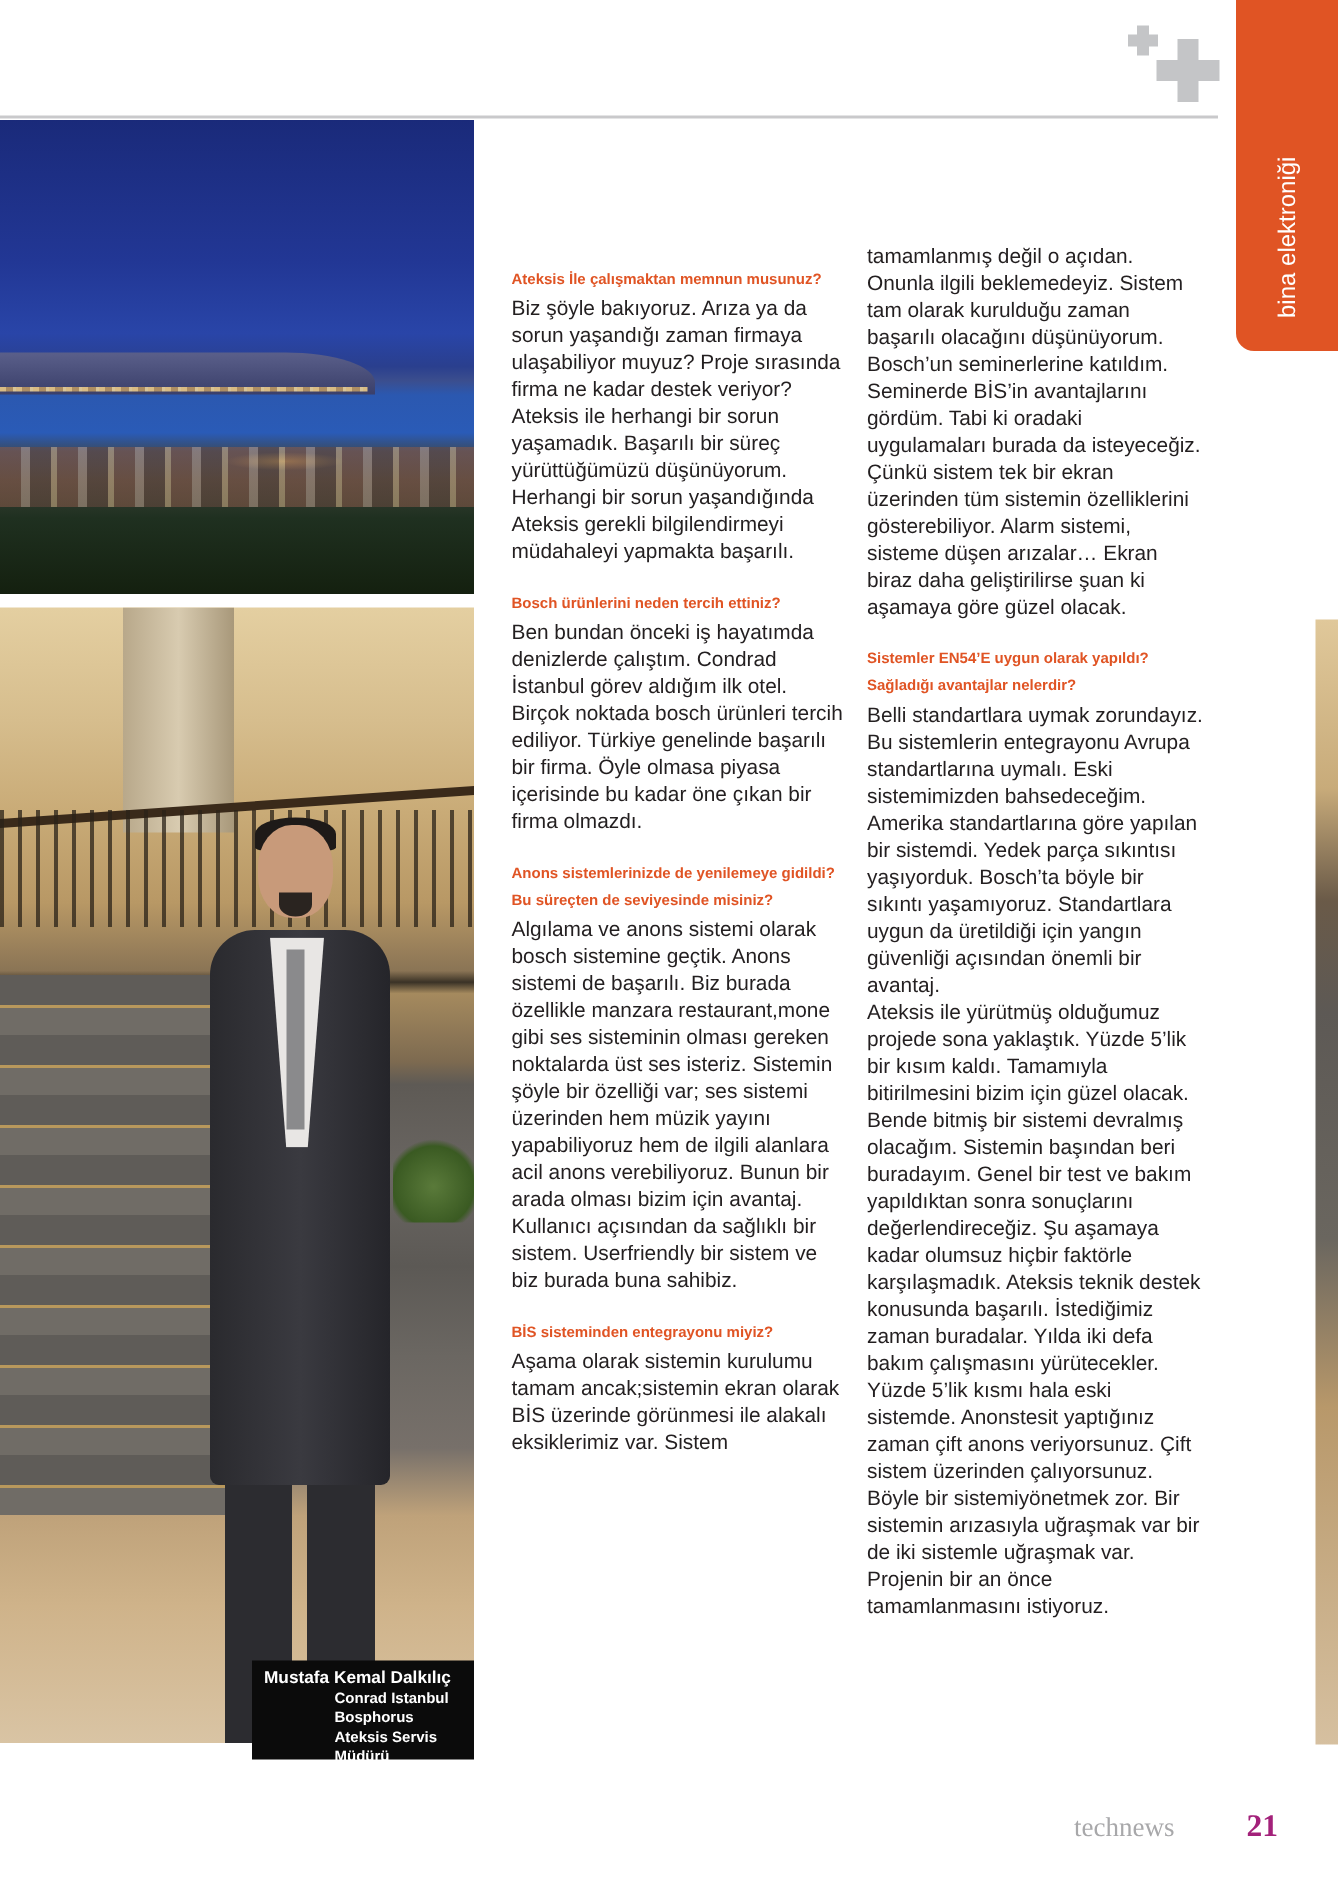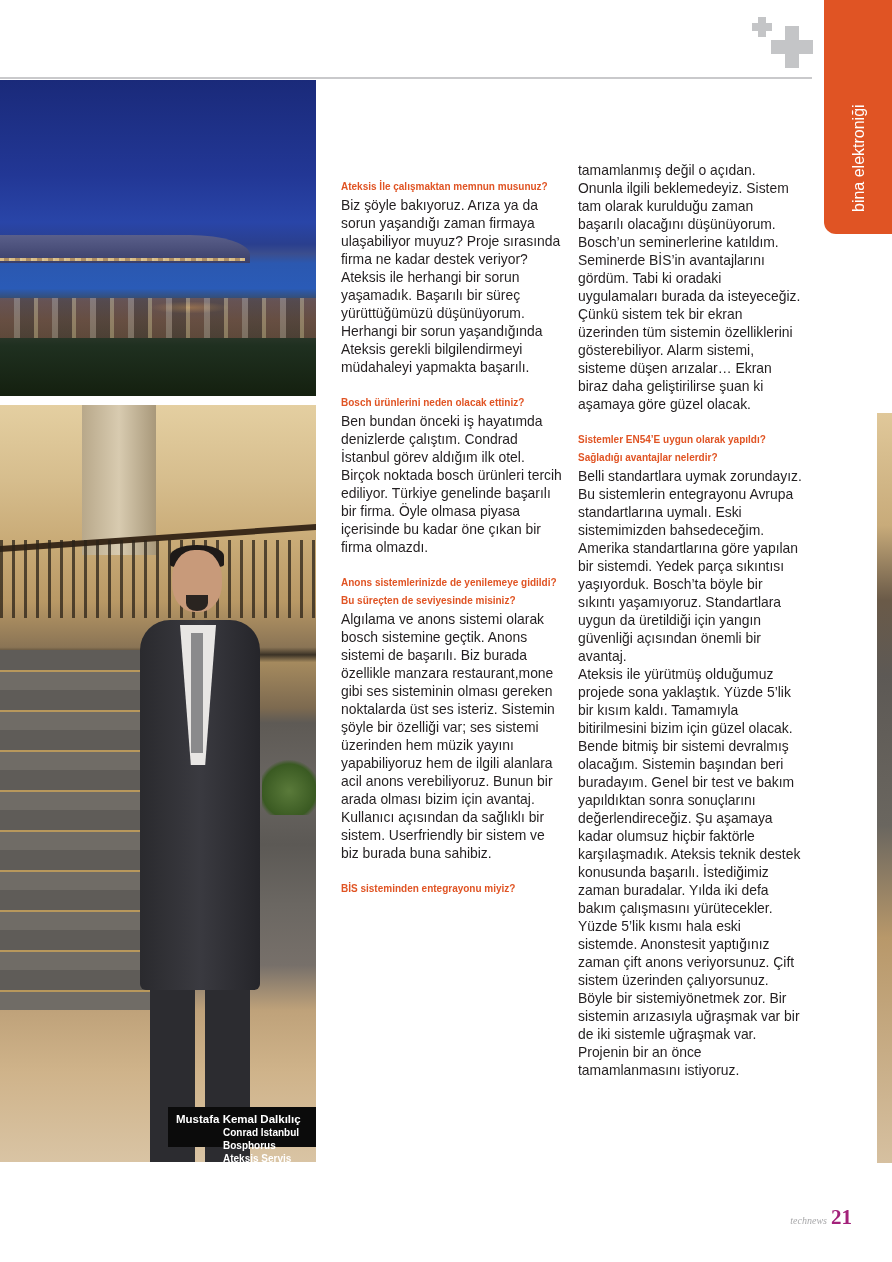--- a/index.html
+++ b/index.html
@@ -47,21 +47,21 @@
   .photo-lobby .man-shirt { position:absolute; left:180px; top:220px; width:36px; height:140px; background:#e8e6e4;
       clip-path:polygon(0 0,100% 0,70% 100%,30% 100%); }
   .photo-lobby .man-tie { position:absolute; left:191px; top:228px; width:12px; height:120px; background:#8a8a8c; }
   .photo-lobby .man-head { position:absolute; left:172px; top:145px; width:50px; height:62px; background:#c89a7a; border-radius:45% 45% 45% 45%; }
   .photo-lobby .man-hair { position:absolute; left:170px; top:140px; width:54px; height:22px; background:#1e1a18; border-radius:50% 50% 10% 10%; }
   .photo-lobby .man-beard { position:absolute; left:186px; top:190px; width:22px; height:16px; background:#2a2420; border-radius:0 0 50% 50%; }
   .photo-lobby .man-legs { position:absolute; left:150px; top:585px; width:100px; height:180px;
       background:linear-gradient(90deg,#2c2c30 0 45%, transparent 45% 55%, #2c2c30 55%); }
   .photo-lobby .plant { position:absolute; left:262px; top:350px; width:54px; height:60px; background:radial-gradient(circle at 50% 60%,#5a7a3a,#3a5a22 60%,transparent 70%); }
 
-  .caption { position:absolute; left:168px; top:1107px; width:148px; height:40px; background:#0b0b0b; color:#ffffff;
+  .caption { position:absolute; left:168px; top:1107px; width:148px; height:66px; background:#0b0b0b; color:#ffffff;
              padding:6px 0 0 8px; box-sizing:border-box; font-weight:bold; line-height:13px; }
   .caption .name { font-size:11.5px; display:block; }
   .caption .line { font-size:10px; display:block;padding-left:47px; }
 
   .right-strip { position:absolute; left:877px; top:413px; width:15px; height:750px;
       background:linear-gradient(180deg,#e0c89a 0%,#c8ab7a 15%,#6a5a48 25%,#5d5955 35%,#6a665f 55%,#b8986a 70%,#d6c0a0 100%); }
 
   
   .col { position:absolute; top:160px; width:224px; font-size:13.9px; line-height:18px; }
   .col-1 { left:341px; }
@@ -110,32 +110,33 @@
   <span class="name">Mustafa Kemal Dalkılıç</span>
   <span class="line">Conrad Istanbul Bosphorus</span>
   <span class="line">Ateksis Servis Müdürü</span>
 </div>
 
 <div class="right-strip"></div>
 
 <div class="col col-1">
   <p class="q">Ateksis İle çalışmaktan memnun musunuz?</p>
   <p class="para">Biz şöyle bakıyoruz. Arıza ya da sorun yaşandığı zaman firmaya ulaşabiliyor muyuz? Proje sırasında firma ne kadar destek veriyor? Ateksis ile herhangi bir sorun yaşamadık.  Başarılı bir süreç yürüttüğümüzü düşünüyorum. Herhangi bir sorun yaşandığında Ateksis gerekli bilgilendirmeyi müdahaleyi yapmakta başarılı.</p>
-  <p class="q">Bosch ürünlerini neden olacak ettiniz?</p>
+  <p class="q">Bosch ürünlerini neden tercih ettiniz?</p>
   <p class="para">Ben bundan önceki iş hayatımda denizlerde çalıştım. Condrad İstanbul görev aldığım ilk otel. Birçok noktada bosch ürünleri tercih ediliyor. Türkiye genelinde başarılı bir firma. Öyle olmasa piyasa içerisinde bu kadar öne çıkan bir firma olmazdı.</p>
   <p class="q">Anons sistemlerinizde de yenilemeye gidildi? Bu süreçten de seviyesinde misiniz?</p>
   <p class="para">Algılama ve anons sistemi olarak bosch sistemine geçtik. Anons sistemi de başarılı. Biz burada özellikle manzara restaurant,mone gibi ses sisteminin olması gereken noktalarda üst ses isteriz. Sistemin şöyle bir özelliği var; ses sistemi üzerinden hem müzik yayını yapabiliyoruz hem de ilgili alanlara acil anons verebiliyoruz. Bunun bir arada olması bizim için avantaj. Kullanıcı açısından da sağlıklı bir sistem. Userfriendly bir sistem ve biz burada buna sahibiz.</p>
   <p class="q">BİS sisteminden entegrayonu miyiz?</p>
+  <p class="para">Aşama olarak sistemin kurulumu tamam ancak;sistemin ekran olarak BİS üzerinde görünmesi ile alakalı eksiklerimiz var. Sistem</p>
 </div>
 
 <div class="col col-2">
   <p class="para">tamamlanmış değil o açıdan. Onunla ilgili beklemedeyiz. Sistem tam olarak kurulduğu zaman başarılı olacağını düşünüyorum. Bosch’un seminerlerine katıldım. Seminerde BİS’in avantajlarını gördüm. Tabi ki oradaki uygulamaları burada da isteyeceğiz. Çünkü sistem tek bir ekran üzerinden tüm sistemin özelliklerini gösterebiliyor. Alarm sistemi, sisteme düşen arızalar… Ekran biraz daha geliştirilirse şuan ki aşamaya göre güzel olacak.</p>
   <p class="q">Sistemler EN54’E uygun olarak yapıldı? Sağladığı avantajlar nelerdir?</p>
   <p class="para">Belli standartlara uymak zorundayız. Bu sistemlerin entegrayonu Avrupa standartlarına uymalı. Eski sistemimizden bahsedeceğim. Amerika standartlarına göre yapılan bir sistemdi. Yedek parça sıkıntısı yaşıyorduk. Bosch’ta böyle bir sıkıntı yaşamıyoruz. Standartlara uygun da üretildiği için yangın güvenliği açısından önemli bir avantaj.</p>
   <p class="para">Ateksis ile yürütmüş olduğumuz projede sona yaklaştık. Yüzde 5’lik bir kısım kaldı. Tamamıyla bitirilmesini bizim için güzel olacak. Bende bitmiş bir sistemi devralmış olacağım. Sistemin başından beri buradayım. Genel bir test ve bakım yapıldıktan sonra sonuçlarını değerlendireceğiz. Şu aşamaya kadar olumsuz hiçbir faktörle karşılaşmadık. Ateksis teknik destek konusunda başarılı. İstediğimiz zaman buradalar. Yılda iki defa bakım çalışmasını yürütecekler. Yüzde 5’lik kısmı hala eski sistemde. Anonstesit yaptığınız zaman çift anons veriyorsunuz. Çift sistem üzerinden çalıyorsunuz. Böyle bir sistemiyönetmek zor. Bir sistemin arızasıyla uğraşmak var bir de iki sistemle uğraşmak var. Projenin bir an önce tamamlanmasını istiyoruz.</p>
 </div>
 
 <div style="position:absolute; left:37px; top:1282px; font-family:'Liberation Serif', serif; font-size:14px; font-weight:bold; color:#ec4899;">2016</div>
 
 <div style="position:absolute; right:40px; top:1205px; font-family:'Liberation Serif', serif; white-space:nowrap;">
-  <span style="font-size:10px; color:#a8a8aa;font-style:italic;">technews</span>
-  <span style="font-size:21px; font-weight:bold; color:#a3217a;">21</span>
+  <span style="font-size:18px; color:#a8a8aa;">technews</span>
+  <span style="font-size:21px; font-weight:bold; color:#a3217a;margin-left:44px;">21</span>
 </div>
 
 </body></html>

